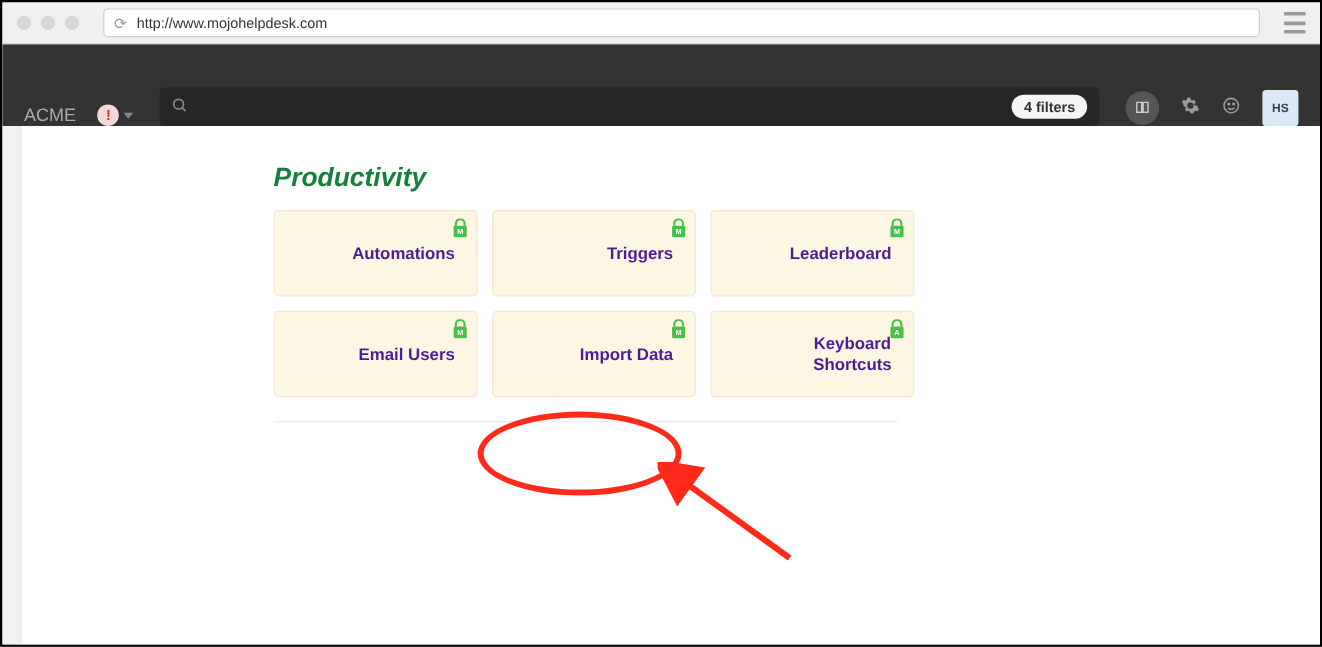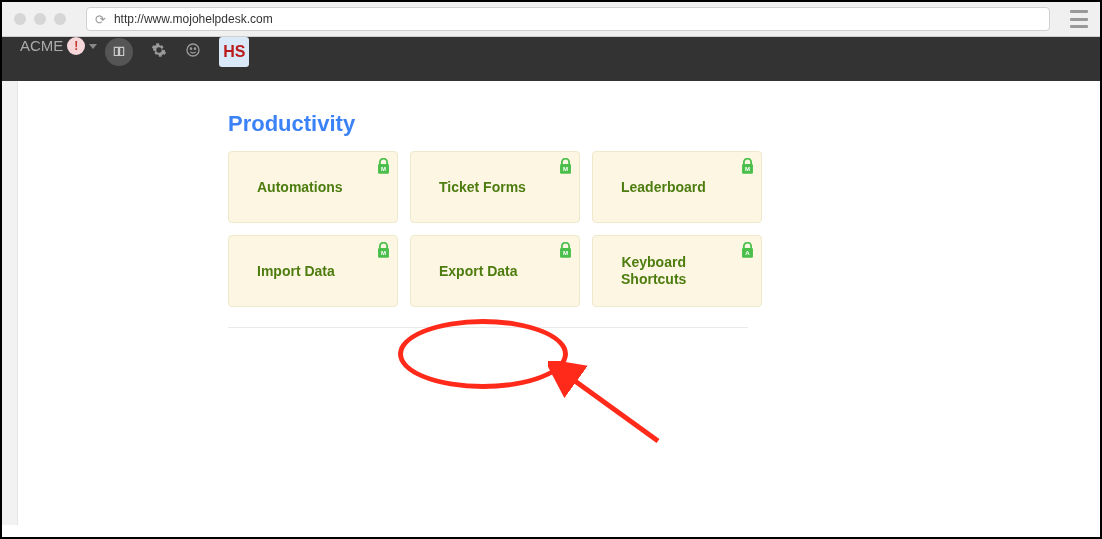--- a/index.html
+++ b/index.html
@@ -38,25 +38,26 @@
       color: #333;
     }
     .reload-icon { color: #999; font-size: 13px; }
     .menu-icon {
       width: 18px; height: 18px; display: flex; flex-direction: column; justify-content: space-between;
       margin-left: 12px;
     }
     .menu-icon span { display: block; height: 3px; background: #999; border-radius: 1px; }
     
     .app-bar {
-      height: 44px;
+      height: 68px;
       background: #333333;
       display: flex;
-      align-items: flex-start;
+      align-items: flex-end;
       padding: 0 18px;
+      gap: 14px;
     }
     .brand { color: #aaa; font-size: 15px; font-weight: 400; margin-right: 4px; }
     .alert-circle {
       width: 18px; height: 18px; border-radius: 50%; background: #f6d7da;
       color: #c0392b; display: flex; align-items: center; justify-content: center;
       font-size: 12px; font-weight: bold;
     }
     .alert-wrap { display: flex; align-items: center; gap: 4px; }
     .caret-down { width: 0; height: 0; border-left: 4px solid transparent; border-right: 4px solid transparent; border-top: 5px solid #888; }
     .searchbar {
@@ -80,52 +81,53 @@
       padding: 3px 10px;
       border-radius: 10px;
     }
     .appbar-icons { display: flex; align-items: center; gap: 18px; margin-left: 8px; }
     .appbar-icon { color: #999; font-size: 16px; }
     .book-circle {
       width: 28px; height: 28px; border-radius: 50%; background: #555;
       display: flex; align-items: center; justify-content: center; color: #ccc; font-size: 14px;
     }
     .avatar {
-      width: 30px; height: 30px; background: #d9e9f7; color: #b91c1c;
+      width: 30px; height: 30px; background: #d9e9f7; color: #404040;
       display: flex; align-items: center; justify-content: center;
-      font-size: 16px; font-weight: bold; border-radius: 3px;
+      font-size: 10px; font-weight: bold; border-radius: 3px;
     }
     
     .content-wrap { display: flex; height: calc(100% - 91px); }
     .left-gutter { width: 16px; background: #f2f2f2; border-right: 1px solid #e6e6e6; }
     .content { flex: 1; background: #fff; padding: 0 0 0 180px; position: relative; }
     .section-title {
-      color: #3b82f6; font-size: 22px; font-weight: bold;
+      color: #15803d; font-size: 22px; font-weight: bold;
       padding: 30px 0 14px 30px;
+      font-style: italic;
     }
     .cards-grid {
       display: grid;
       grid-template-columns: repeat(3, 170px);
       grid-auto-rows: 72px;
       gap: 12px;
       padding-left: 30px;
     }
     .card {
       position: relative;
       background: #fdf6e3;
       border: 1px solid #efe9cc;
       border-radius: 4px;
       display: flex;
       align-items: center;
-      justify-content: flex-start;
+      justify-content: flex-end;
       text-align: center;
-      color: #4d7c0f;
+      color: #4c1d95;
       font-size: 14px;
       font-weight: bold;
-      padding: 0 28px;
+      padding: 0 18px;
       line-height: 1.2;
     }
     .lock-badge {
       position: absolute;
       top: 6px; right: 6px;
       width: 15px; height: 17px;
       display: flex; flex-direction: column; align-items: center;
     }
     .lock-badge svg { width: 15px; height: 17px; }
     .hr-line { margin: 20px 30px 0 30px; border-top: 1px solid #eaeaea; height: 0; width: 520px; }
@@ -159,20 +161,29 @@
       <span></span>
   </div>
 </div>
 
 <div class="app-bar">
   <div class="brand">ACME</div>
   <div class="alert-wrap">
     <div class="alert-circle">!</div>
     <div class="caret-down"></div>
   </div>
+  <div class="searchbar">
+    <span class="search-icon">
+      <svg width="14" height="14" viewBox="0 0 24 24" fill="none" stroke="#888" stroke-width="2.5">
+          <circle cx="10" cy="10" r="7"></circle>
+          <line x1="20" y1="20" x2="15" y2="15"></line>
+        </svg>
+    </span>
+    <div class="filters-pill">4 filters</div>
+  </div>
   <div class="appbar-icons">
     <div class="book-circle">
       <svg width="14" height="14" viewBox="0 0 24 24" fill="#ccc">
           <path d="M4 4 h7 v14 h-7z M13 4 h7 v14 h-7z" stroke="#ccc" fill="none" stroke-width="2"></path>
         </svg>
     </div>
     <span class="appbar-icon">
       <svg width="16" height="16" viewBox="0 0 24 24" fill="#999">
           <path d="M12 8a4 4 0 100 8 4 4 0 000-8zm9 4a9 9 0 01-.3 2.3l2 1.6-2 3.4-2.4-1a9 9 0 01-2 1.1l-.4 2.6h-4l-.4-2.6a9 9 0 01-2-1.1l-2.4 1-2-3.4 2-1.6A9 9 0 013 12a9 9 0 01.3-2.3l-2-1.6 2-3.4 2.4 1a9 9 0 012-1.1L8 2h4l.4 2.6a9 9 0 012 1.1l2.4-1 2 3.4-2 1.6c.2.7.3 1.5.3 2.3z"></path>
         </svg>
@@ -199,21 +210,21 @@
         <span>Automations</span>
         <span class="lock-badge">
             <svg viewBox="0 0 24 28">
               <path d="M6 10 V7 a6 6 0 0112 0 v3" fill="none" stroke="#4bbf4b" stroke-width="3"></path>
               <rect x="3" y="10" width="18" height="16" rx="2" fill="#4bbf4b"></rect>
               <text x="12" y="22" text-anchor="middle" fill="#fff" font-size="10" font-weight="bold">M</text>
             </svg>
           </span>
       </div>
       <div class="card">
-        <span>Ticket Forms</span>
+        <span>Triggers</span>
         <span class="lock-badge">
             <svg viewBox="0 0 24 28">
               <path d="M6 10 V7 a6 6 0 0112 0 v3" fill="none" stroke="#4bbf4b" stroke-width="3"></path>
               <rect x="3" y="10" width="18" height="16" rx="2" fill="#4bbf4b"></rect>
               <text x="12" y="22" text-anchor="middle" fill="#fff" font-size="10" font-weight="bold">M</text>
             </svg>
           </span>
       </div>
 
       <div class="card">
@@ -221,31 +232,31 @@
         <span class="lock-badge">
             <svg viewBox="0 0 24 28">
               <path d="M6 10 V7 a6 6 0 0112 0 v3" fill="none" stroke="#4bbf4b" stroke-width="3"></path>
               <rect x="3" y="10" width="18" height="16" rx="2" fill="#4bbf4b"></rect>
               <text x="12" y="22" text-anchor="middle" fill="#fff" font-size="10" font-weight="bold">M</text>
             </svg>
           </span>
       </div>
 
       <div class="card">
+        <span>Email Users</span>
+        <span class="lock-badge">
+            <svg viewBox="0 0 24 28">
+              <path d="M6 10 V7 a6 6 0 0112 0 v3" fill="none" stroke="#4bbf4b" stroke-width="3"></path>
+              <rect x="3" y="10" width="18" height="16" rx="2" fill="#4bbf4b"></rect>
+              <text x="12" y="22" text-anchor="middle" fill="#fff" font-size="10" font-weight="bold">M</text>
+            </svg>
+          </span>
+      </div>
+      <div class="card">
         <span>Import Data</span>
-        <span class="lock-badge">
-            <svg viewBox="0 0 24 28">
-              <path d="M6 10 V7 a6 6 0 0112 0 v3" fill="none" stroke="#4bbf4b" stroke-width="3"></path>
-              <rect x="3" y="10" width="18" height="16" rx="2" fill="#4bbf4b"></rect>
-              <text x="12" y="22" text-anchor="middle" fill="#fff" font-size="10" font-weight="bold">M</text>
-            </svg>
-          </span>
-      </div>
-      <div class="card">
-        <span>Export Data</span>
         <span class="lock-badge">
             <svg viewBox="0 0 24 28">
               <path d="M6 10 V7 a6 6 0 0112 0 v3" fill="none" stroke="#4bbf4b" stroke-width="3"></path>
               <rect x="3" y="10" width="18" height="16" rx="2" fill="#4bbf4b"></rect>
               <text x="12" y="22" text-anchor="middle" fill="#fff" font-size="10" font-weight="bold">M</text>
             </svg>
           </span>
       </div>
 
       <div class="card">

